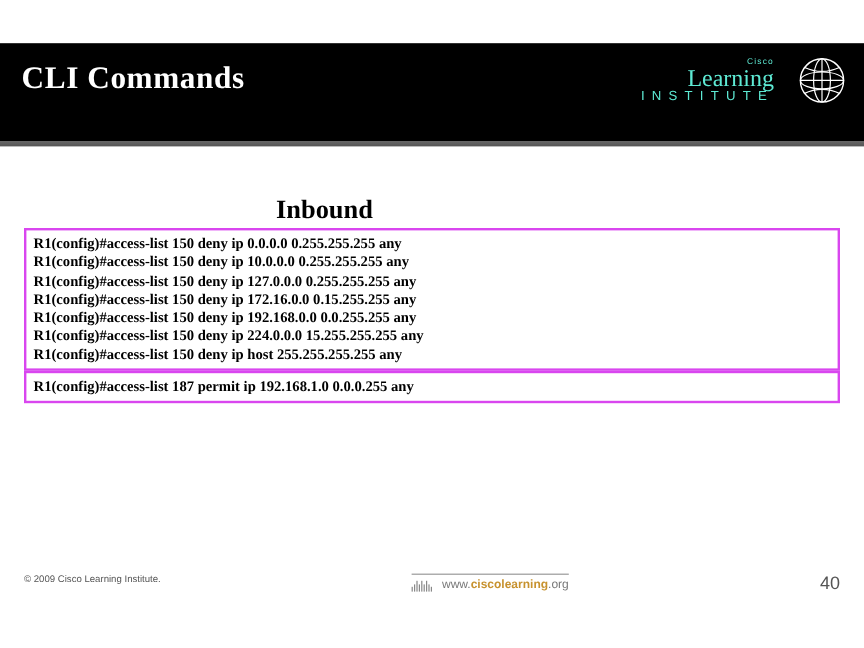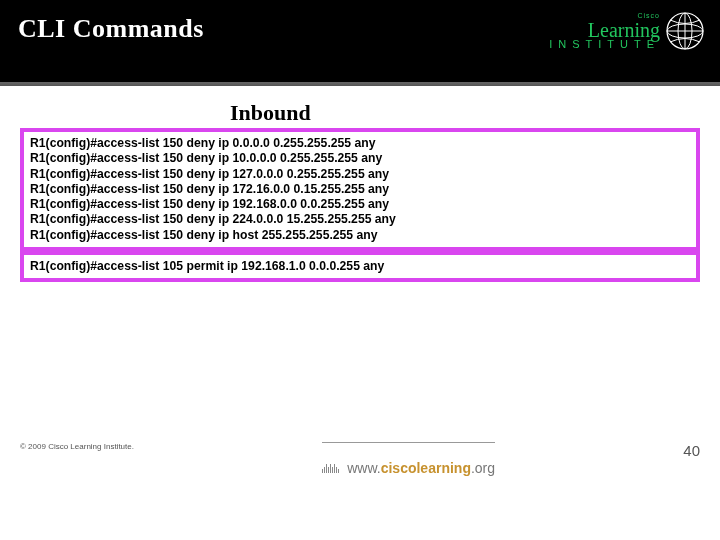--- a/index.html
+++ b/index.html
@@ -1,36 +1,36 @@
 <!DOCTYPE html>
 <html><head>
 <meta charset="utf-8">
 <style>
   * { margin: 0; padding: 0; box-sizing: border-box; }
   html, body { width: 720px; height: 540px; background: #fff; font-family: Arial, Helvetica, sans-serif; overflow: hidden; }
-  .slide { width: 720px; height: 476px; position: relative; background: #fff; }
+  .slide { width: 720px; height: 476px; position: relative; background: #fff; margin-top: 36px; }
 
   .title-bar { background: #000; color: #fff; height: 82px; display: flex; align-items: flex-start; justify-content: space-between; padding: 10px 14px 0 18px; }
   .title-txt { font-size: 26px; font-weight: bold; font-family: "Comic Sans MS", "Comic Sans", cursive; letter-spacing: .5px; padding-top: 4px; }
 
-  .logo { text-align: right; color: #22c55e; display: flex; align-items: center; gap: 4px; }
+  .logo { text-align: right; color: #5eead4; display: flex; align-items: center; gap: 19px; }
   .logo-text { line-height: 1.05; }
   .logo-brand { font-size: 20px; font-family: Georgia, "Times New Roman", serif; }
   .logo-sub { font-size: 11px; letter-spacing: 6px; margin-top: -2px; text-align: right; }
   .logo-cisco { font-size: 7px; letter-spacing: 1px; margin-bottom: 1px; }
   .globe { width: 42px; height: 42px; }
 
   .sub-bar { height: 4px; background: linear-gradient(#666,#555); }
 
-  .content { padding: 2px 20px 0 20px; }
+  .content { padding: 28px 20px 0 20px; }
   .section-h { font-family: "Comic Sans MS", "Comic Sans", cursive; font-size: 22px; font-weight: bold; margin-left: 210px; margin-top: 12px; margin-bottom: 2px; }
-  .code-box { border: 4px solid #d946ef; padding: 4px 6px; font-family: Liberation Sans, sans-serif; font-size: 12.2px; font-weight: bold; line-height: 1.25; white-space: pre; }
+  .code-box { border: 2px solid #d946ef; padding: 4px 6px; font-family: Liberation Serif, serif; font-size: 12.2px; font-weight: bold; line-height: 1.25; white-space: pre; }
 
   .footer { position: absolute; bottom: 10px; left: 0; right: 0; height: 24px; display: flex; align-items: flex-start; justify-content: space-between; padding: 0 20px; font-size: 8px; color: #555; }
-  .foot-center { display: flex; align-items: center; gap: 6px; font-size: 14px; color: #666; border-top: 1px solid #999; padding-top: 17px; }
+  .foot-center { display: flex; align-items: center; gap: 6px; font-size: 10px; color: #666; border-top: 1px solid #999; padding-top: 3px; }
   .foot-domain-w { color: #777; }
   .foot-domain-c { color: #c7922f; font-weight: bold; }
   .foot-domain-o { color: #777; }
   .cisco-bars { display:inline-flex; align-items:flex-end; gap:1px; height:10px; margin-right:2px; }
   .cisco-bars span { width:1px; background:#888; display:inline-block; }
   .page-num { font-size: 15px; color: #555; }
 </style>
 </head>
 <body>
 <div class="slide">
@@ -59,21 +59,21 @@
 <div class="content">
   <div class="section-h">Inbound</div>
   <div class="code-box"><span>R1(config)#access-list 150 deny ip 0.0.0.0 0.255.255.255 any</span>
 <span>R1(config)#access-list 150 deny ip 10.0.0.0 0.255.255.255 any</span>
 <span>R1(config)#access-list 150 deny ip 127.0.0.0 0.255.255.255 any</span>
 <span>R1(config)#access-list 150 deny ip 172.16.0.0 0.15.255.255 any</span>
 <span>R1(config)#access-list 150 deny ip 192.168.0.0 0.0.255.255 any</span>
 <span>R1(config)#access-list 150 deny ip 224.0.0.0 15.255.255.255 any</span>
 <span>R1(config)#access-list 150 deny ip host 255.255.255.255 any</span></div>
 
-  <div class="code-box"><span>R1(config)#access-list 105 permit ip 192.168.1.0 0.0.0.255 any</span></div>
+  <div class="code-box"><span>R1(config)#access-list 187 permit ip 192.168.1.0 0.0.0.255 any</span></div>
 </div>
 
 <div class="footer">
   <div>© 2009 Cisco Learning Institute.</div>
   <div class="foot-center">
     <span class="cisco-bars">
       <span style="height:4px"></span>
           <span style="height:6px"></span>
           <span style="height:9px"></span>
           <span style="height:6px"></span>

